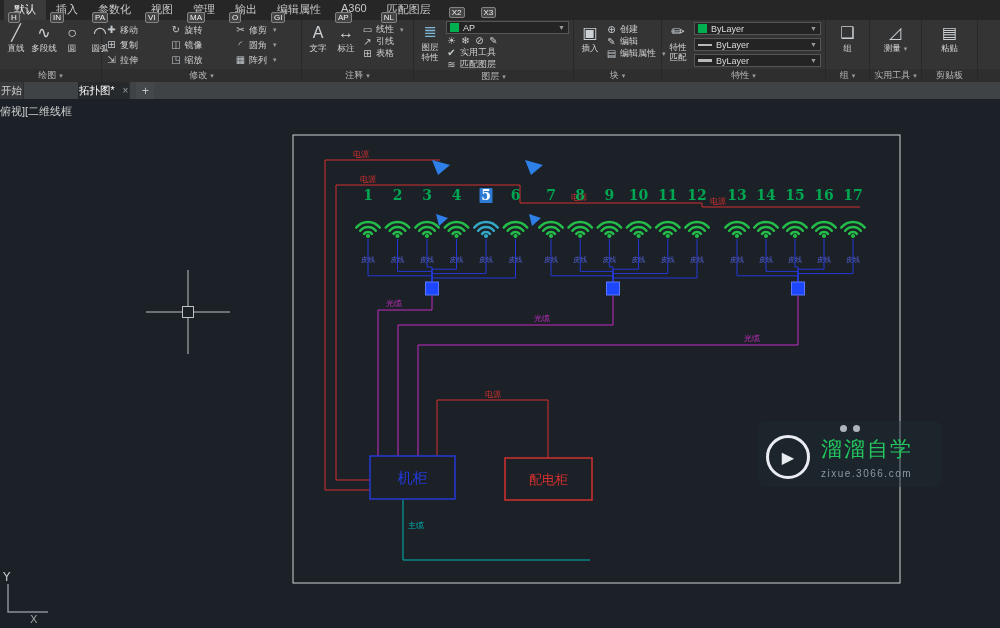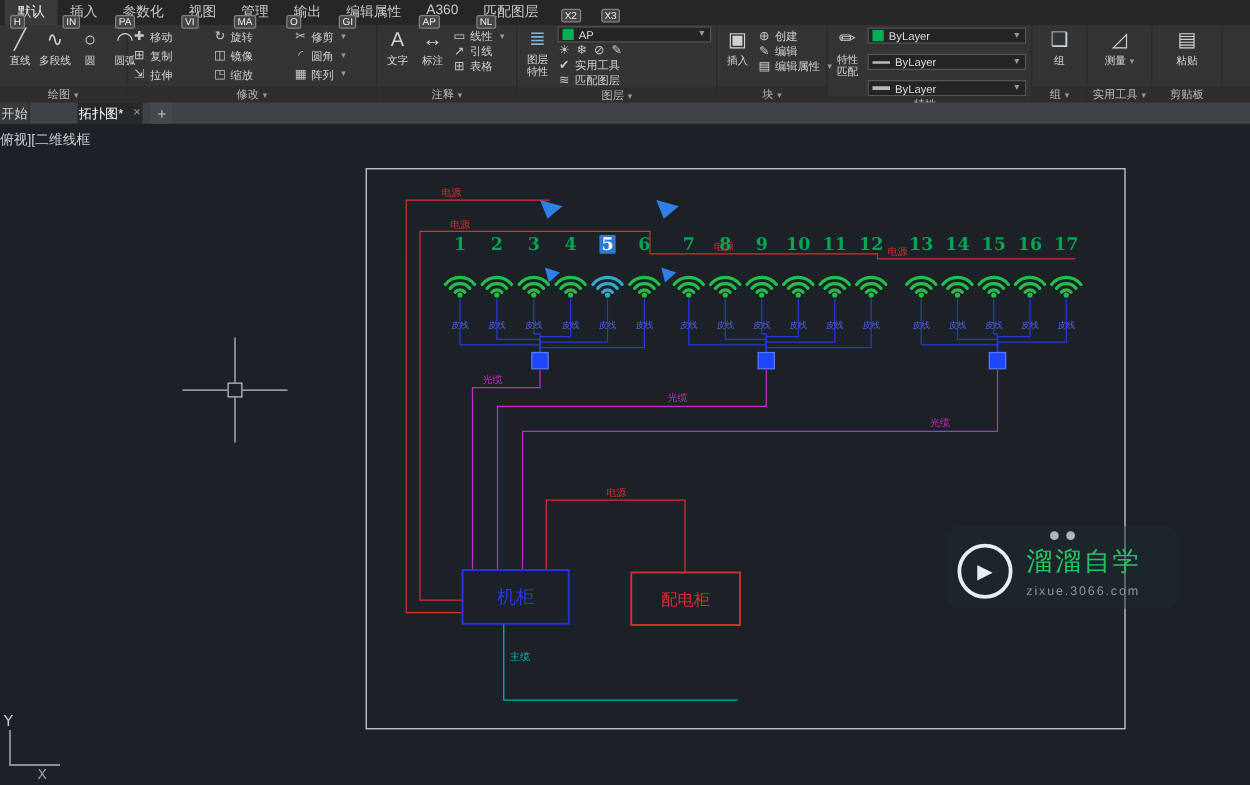--- a/index.html
+++ b/index.html
@@ -27,21 +27,21 @@
 .mgrid{display:grid;grid-template-columns:auto auto auto;column-gap:12px;row-gap:3px;padding-top:4px}
 .combo{display:flex;align-items:center;background:#242424;border:1px solid #565656;height:13px;font-size:9px;color:#ddd;padding:0 3px;gap:4px;white-space:nowrap}
 .sw{width:9px;height:9px;background:#00b050;display:inline-block}
 .lt{width:14px;height:2px;background:#b9b9b9;display:inline-block}
 .lw{width:14px;height:3px;background:#b9b9b9;display:inline-block}
 .combo .cc{margin-left:auto;font-size:7px;color:#999}
 .filler{flex:1;border-right:none}
 
 .doctabs{position:absolute;top:82px;left:0;width:1000px;height:17px;background:#3f4345;display:flex;align-items:stretch;z-index:5}
 .dtab{display:flex;align-items:center;padding:0 1px;font-size:10.5px;color:#cfcfcf;background:#37393b;border-right:1px solid #2c2e30}
-.dtab.active{background:#26292b;color:#fff;margin-left:38px}
+.dtab.active{background:#26292b;color:#fff;margin-left:54px}
 .dtab .close{margin-left:8px;color:#9aa0a4;font-size:10px}
 .dtab-add{width:18px;display:flex;align-items:center;justify-content:center;color:#c5c5c5;font-size:12px;background:#44484a;margin-left:6px}
 
 .canvas{position:absolute;top:99px;left:0;width:1000px;height:402px;background:#1b2126}
 .vplabel{position:absolute;top:5px;left:0;font-size:11px;color:#cfcfcf;z-index:3}
 svg#cad{position:absolute;top:0;left:0}
 
 .watermark{position:absolute;right:58px;bottom:14px;width:184px;padding:4px 8px 8px;background:rgba(32,42,54,.45);border-radius:8px;z-index:4}
 .wm-dots{display:flex;gap:6px;justify-content:center;margin-bottom:3px}
 .wm-dots i{width:7px;height:7px;border-radius:50%;background:#aeb6bd}
@@ -222,21 +222,21 @@
       </div>
       <div class="ptitle"><span>块</span><span class="caret">▾</span></div>
     </div>
 
     <div class="panel" style="width:164px">
       <div class="pcontent" style="padding-top:1px">
         <div class="bigbtn">
           <div class="ic">✏</div>
           <span><span>特性</span><br><span>匹配</span></span>
         </div>
-        <div class="smcol" style="flex:1;gap:8px;padding-top:1px">
+        <div class="smcol" style="flex:1;gap:3px;padding-top:1px">
           <div class="combo">
               <span class="sw"></span>
               <span>ByLayer</span>
               <span class="cc">▼</span>
             </div>
           <div class="combo">
               <span class="lt"></span>
               <span>ByLayer</span>
               <span class="cc">▼</span>
             </div>

